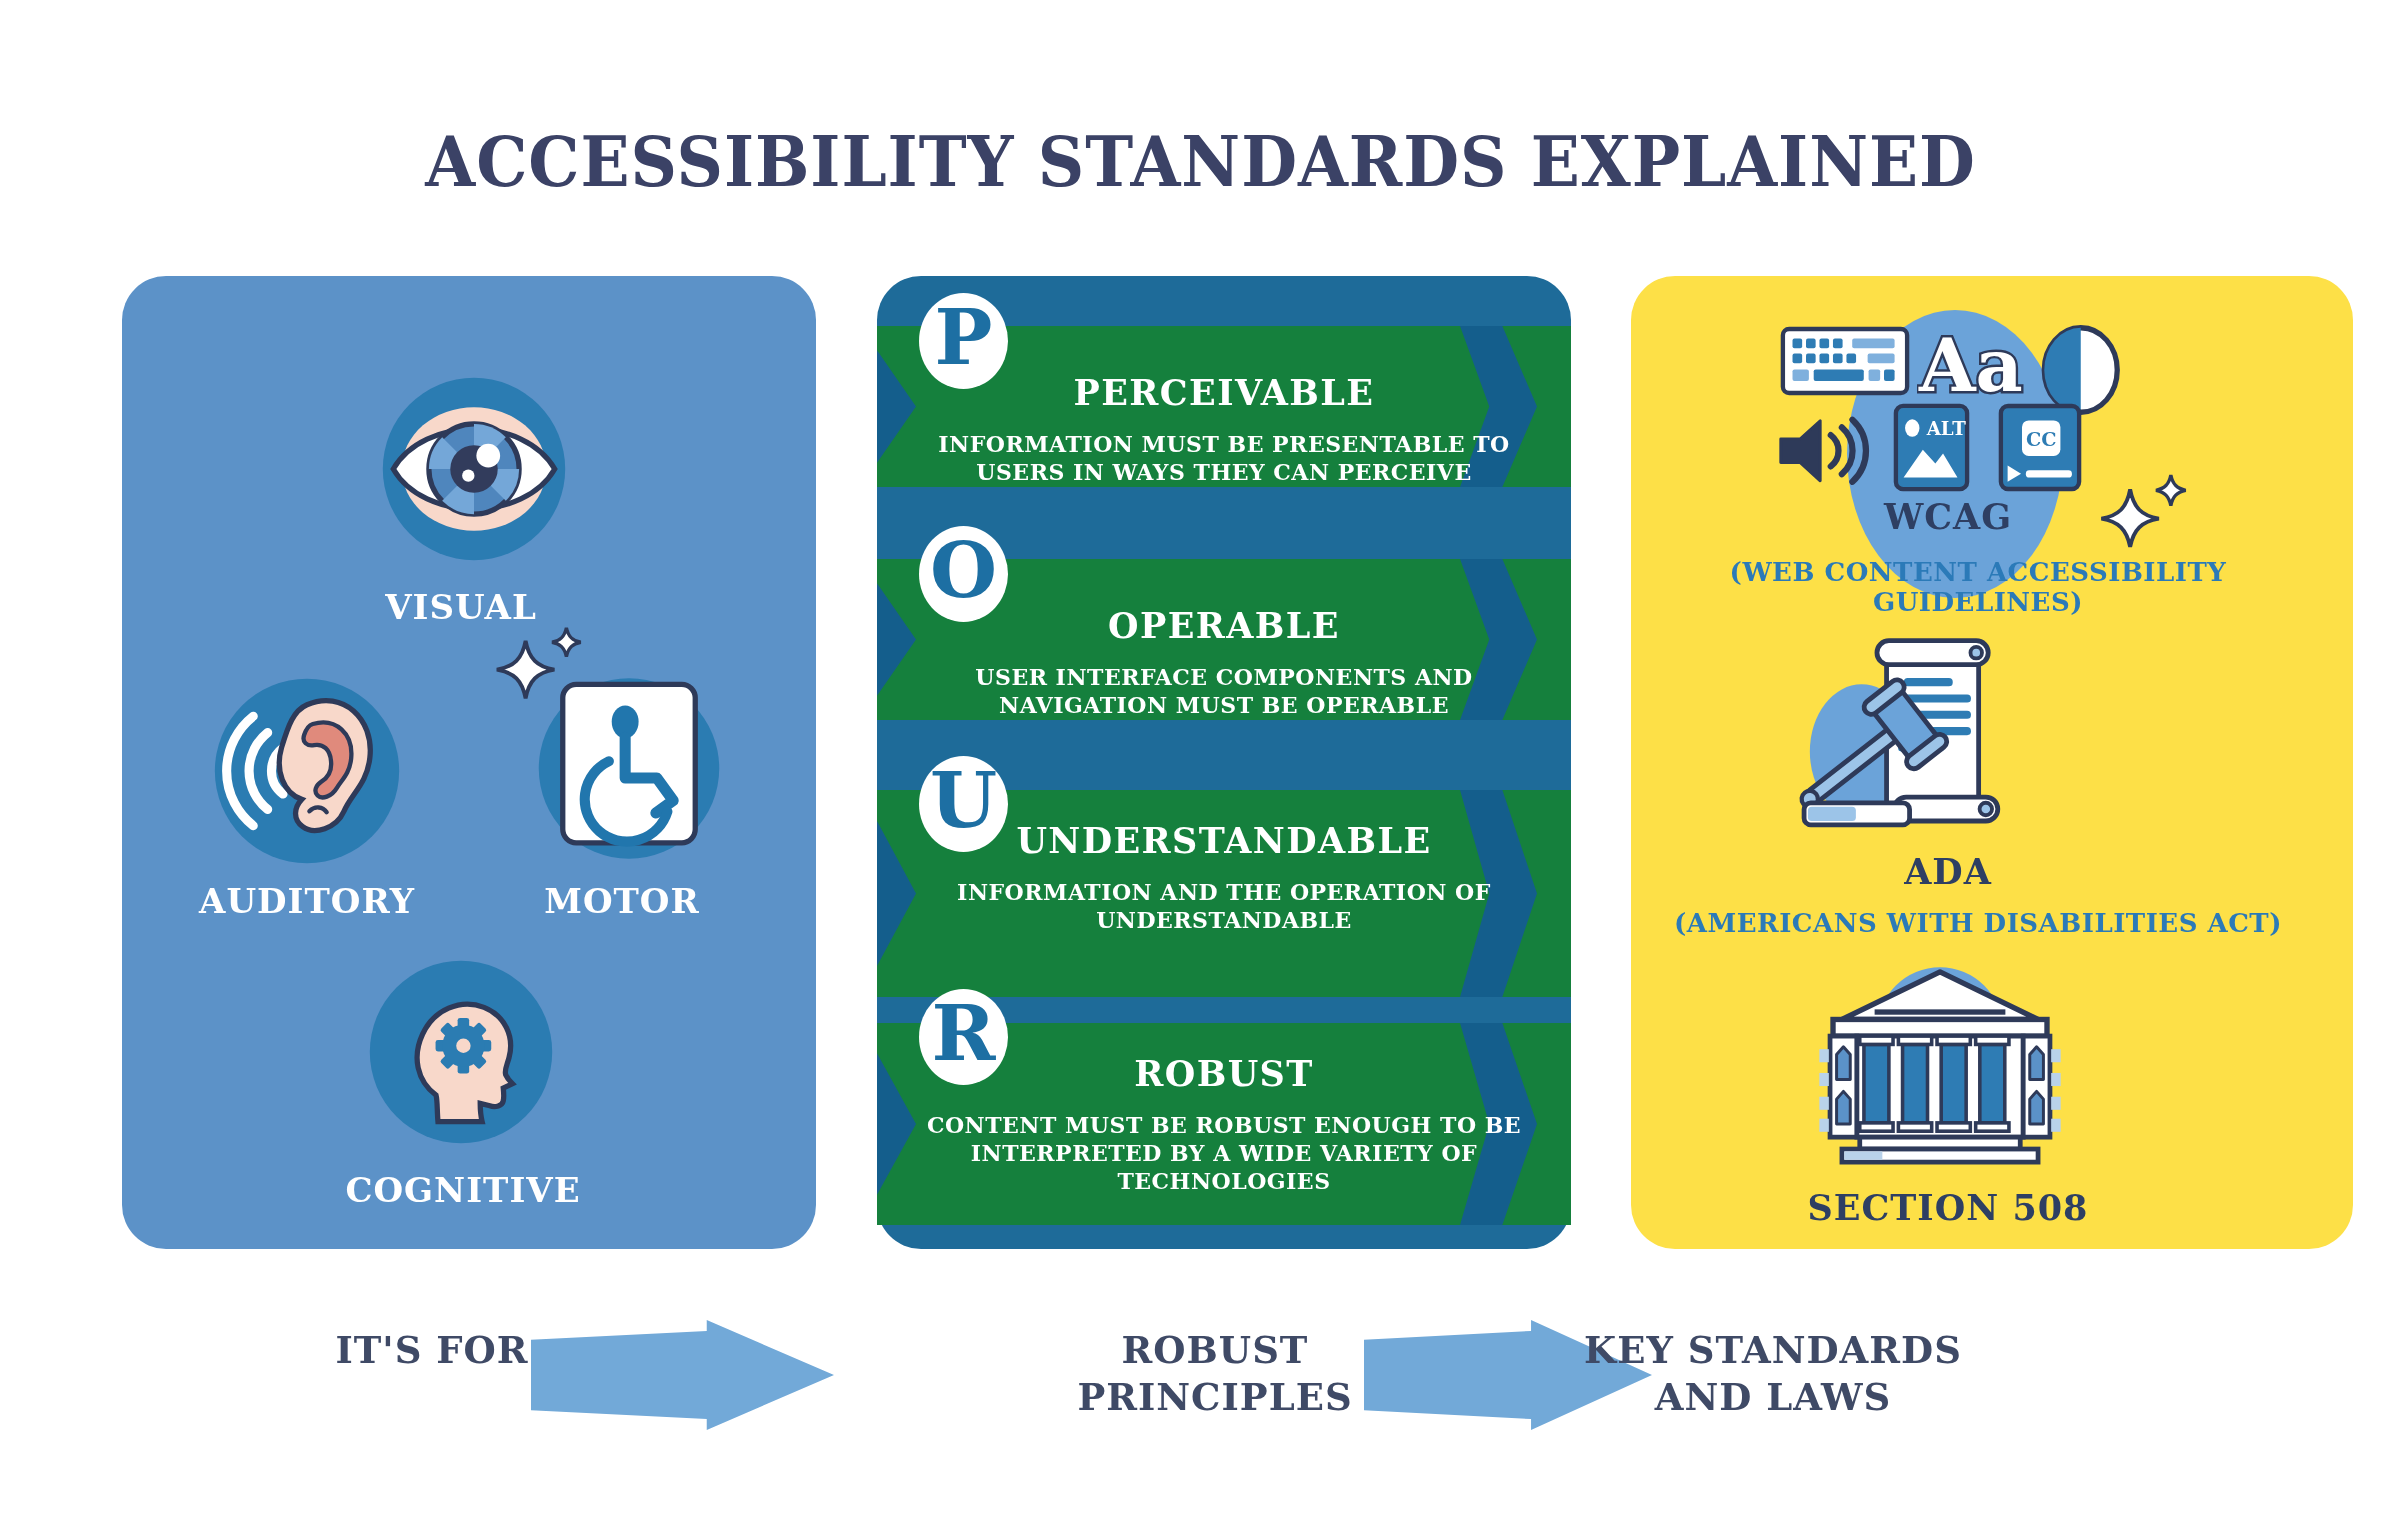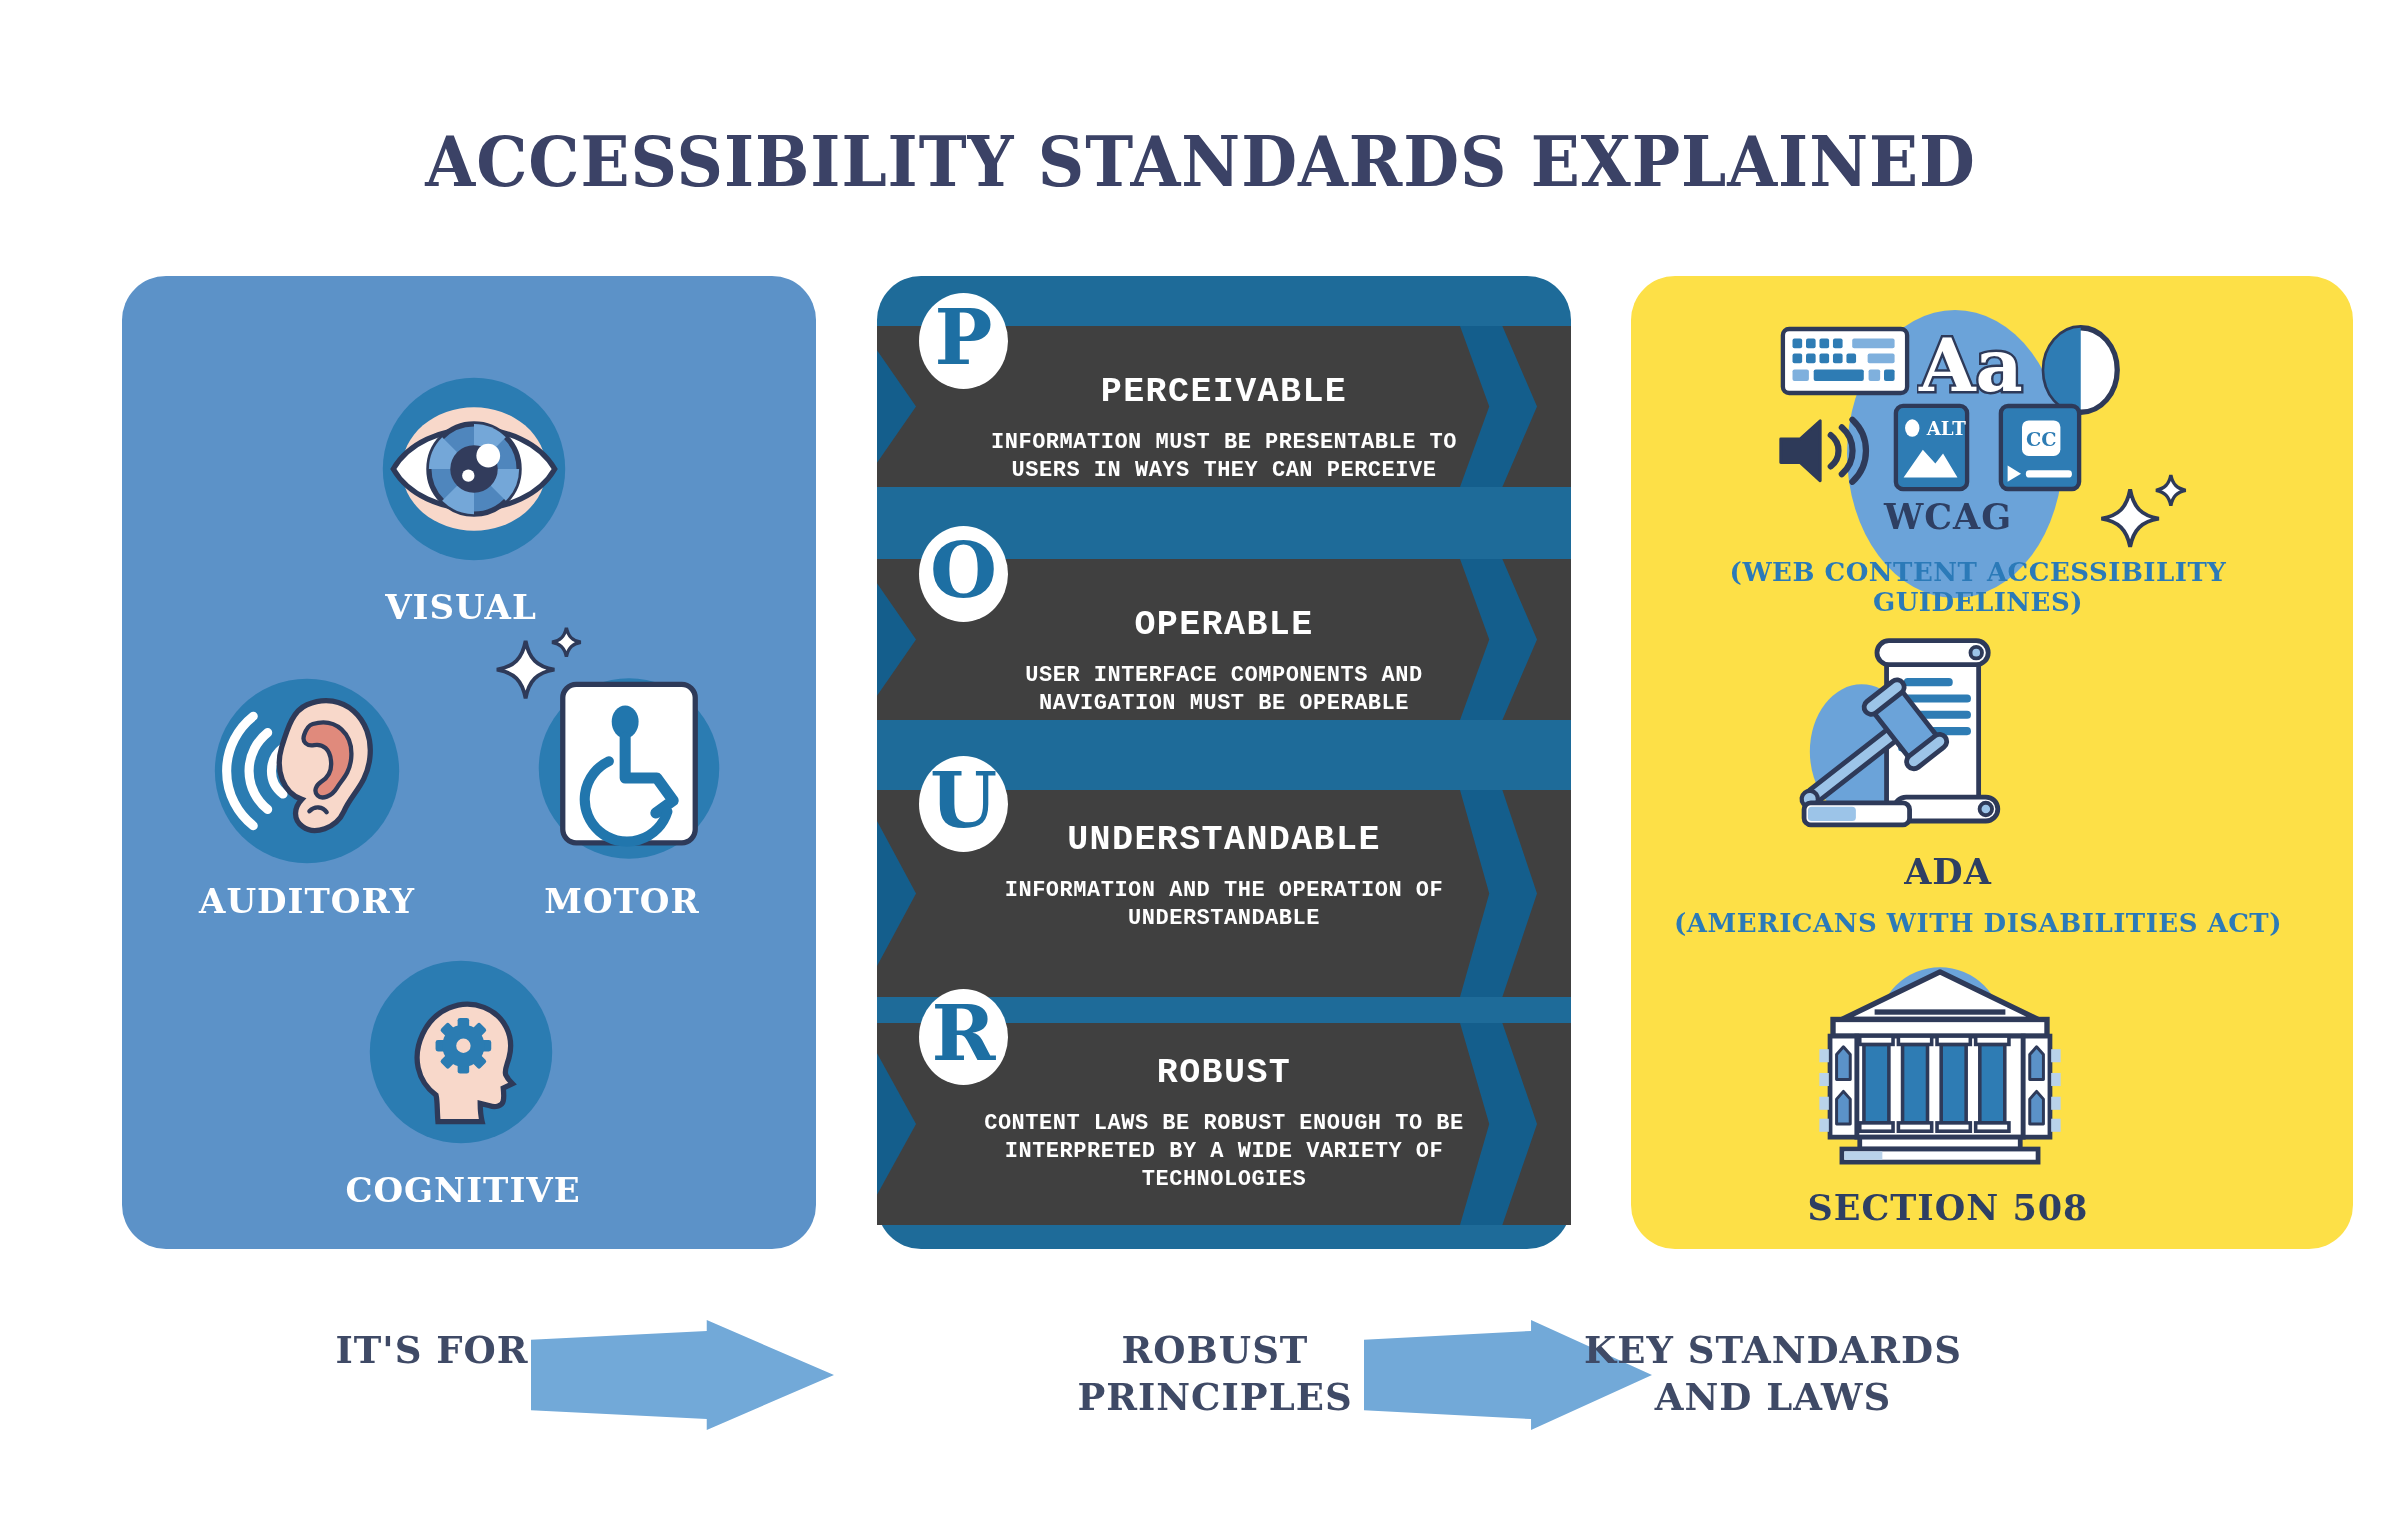--- a/index.html
+++ b/index.html
@@ -6,21 +6,21 @@
     font-family:"DejaVu Serif","Liberation Serif",serif;position:relative;overflow:hidden;}
   .abs{position:absolute;}
   .title{position:absolute;top:120px;left:0;width:2401px;text-align:center;
     font-size:70px;font-weight:bold;color:#3b4266;letter-spacing:1px;transform:scaleX(.92);}
   .panel{position:absolute;top:276px;width:694px;height:973px;border-radius:44px;}
   #panel-who{left:122px;background:#5c92c8;}
   #panel-principles{left:877px;background:#1e6b99;}
   #panel-standards{left:1631px;background:#fde047;padding-left:28px;}
   .icon-label{position:absolute;text-align:center;font-weight:bold;color:#ffffff;
     font-size:34px;letter-spacing:1px;}
-  .ribbon{position:absolute;left:0;width:100%;background:#404040;font-family:Liberation Mono, monospace;}
+  .ribbon{position:absolute;left:0;width:100%;background:#15803d;}
   .fold{position:absolute;background:#145e8c;}
   .fold-l{left:0;top:15%;height:70%;width:39px;clip-path:polygon(0 0,100% 50%,0 100%);}
   .fold-r{right:34px;top:0;height:100%;width:77px;
     clip-path:polygon(0 0,55% 0,100% 50%,55% 100%,0 100%,38% 50%);}
   .rb-inner{position:relative;width:100%;text-align:center;}
   .rb-title{font-size:35px;font-weight:bold;color:#fff;letter-spacing:1.4px;margin-bottom:17.3px;}
   .rb-desc{font-size:22px;font-weight:bold;color:#fff;letter-spacing:0.5px;line-height:28px;}
   .letter-circle{position:absolute;left:42px;width:89px;height:96px;background:#ffffff;
     border-radius:50%;display:flex;align-items:center;justify-content:center;}
   .letter{font-size:77px;font-weight:bold;color:#1d6fa3;line-height:1;padding-bottom:6.7px;}
@@ -146,21 +146,21 @@
   </div>
   <div class="letter-circle" style="top:480px">
     <div class="letter">U</div>
   </div>
 
   <div class="ribbon" style="top:747px;height:202px">
     <div class="fold fold-l"></div>
     <div class="fold fold-r"></div>
     <div class="rb-inner" style="padding-top:30px">
       <div class="rb-title">ROBUST</div>
-      <div class="rb-desc">CONTENT LAWS BE ROBUST ENOUGH TO BE</div>
+      <div class="rb-desc">CONTENT MUST BE ROBUST ENOUGH TO BE</div>
       <div class="rb-desc">INTERPRETED BY A WIDE VARIETY OF</div>
       <div class="rb-desc">TECHNOLOGIES</div>
     </div>
   </div>
   <div class="letter-circle" style="top:713px">
     <div class="letter">R</div>
   </div>
 </section>
 
 <section class="panel" id="panel-standards">

